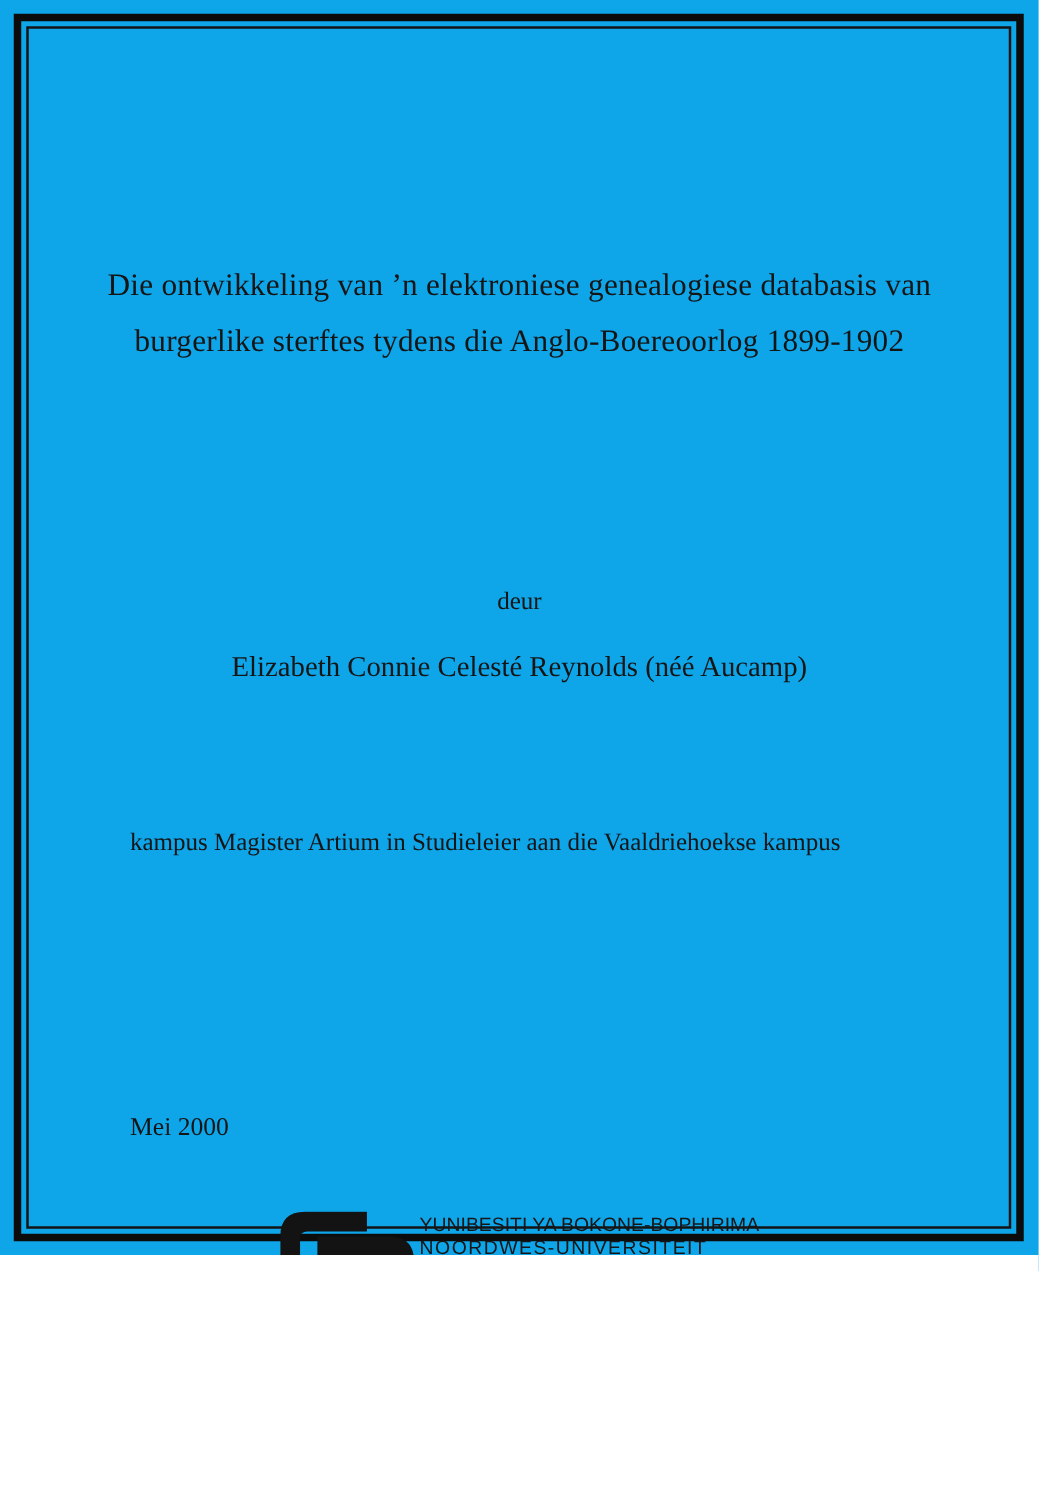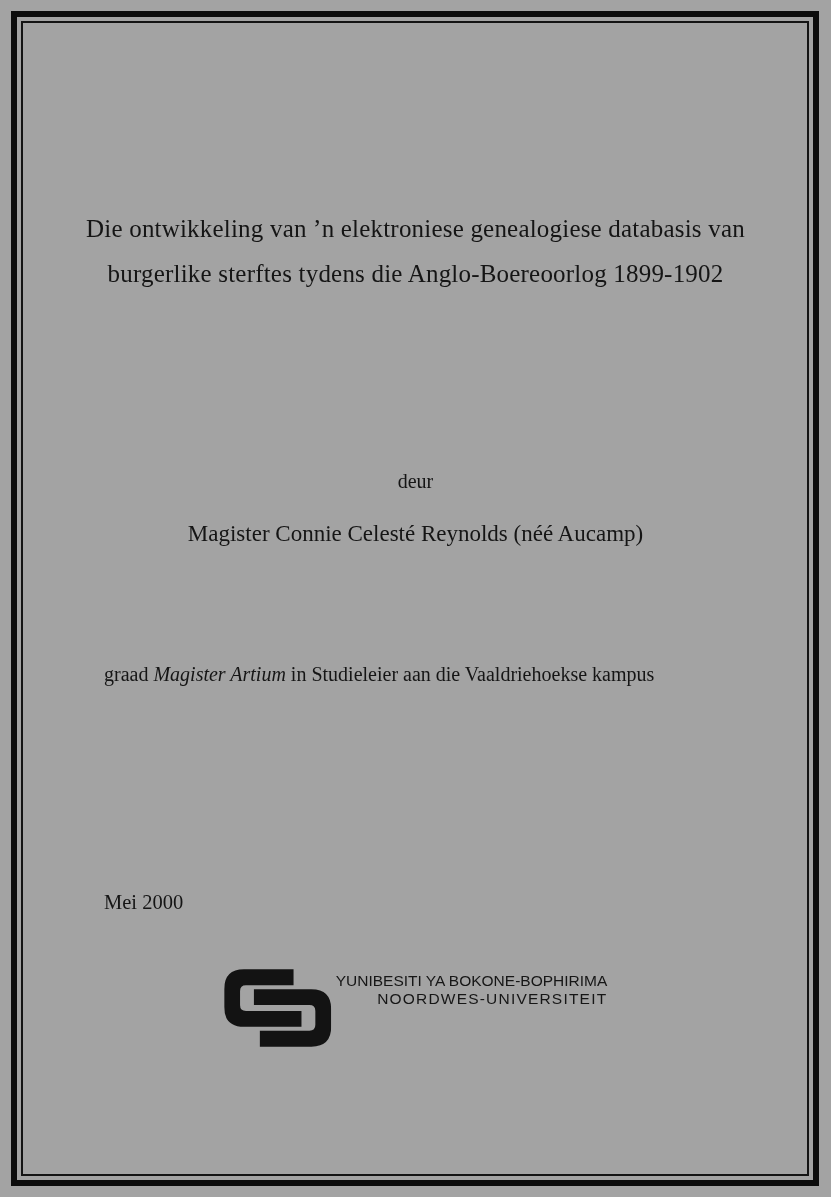--- a/index.html
+++ b/index.html
@@ -3,22 +3,22 @@
 <meta charset="utf-8">
 <style>
   html, body {
     margin: 0;
     padding: 0;
     background: #ffffff;
   }
   .page {
     position: relative;
     width: 831px;
-    height: 1197px;
-    background: #a3a3a3;
+    height: 1004px;
+    background: #0ea5e9;
     color: #151515;
     font-family: "Liberation Serif", serif;
     overflow: hidden;
   }
   .frame-outer {
     position: absolute;
     left: 11px; top: 11px; right: 12px; bottom: 11px;
     border: 6px solid #0c0c0c;
     pointer-events: none;
   }
@@ -58,21 +58,20 @@
     left: 104px;
     width: 630px;
     font-size: 20px;
     line-height: 24.5px;
   }
   .submission .justified {
     text-align: justify;
     text-align-last: justify;
   }
   .submission .degree {
-    font-style: italic;
   }
   .supervisor-block {
     position: absolute;
     top: 889px;
     left: 104px;
     font-size: 20.5px;
     line-height: 27px;
   }
   .logo {
     position: absolute;
@@ -83,21 +82,21 @@
     align-items: flex-start;
   }
   .logo-mark {
     flex: 0 0 auto;
     width: 107px;
     height: 78px;
   }
   .logo-text {
     margin-left: 5px;
     padding-top: 3px;
-    text-align: right;
+    text-align: left;
     font-family: "Liberation Sans", sans-serif;
     font-size: 15.5px;
     line-height: 18px;
     color: #161616;
     white-space: nowrap;
   }
   .logo-text .spaced {
     letter-spacing: 1.2px;
   }
 </style>
@@ -109,24 +108,24 @@
   <div class="frame-outer"></div>
   <div class="frame-inner"></div>
 
   <div class="thesis-title">
     <div>Die ontwikkeling van ’n elektroniese genealogiese databasis van</div>
     <div>burgerlike sterftes tydens die Anglo-Boereoorlog 1899-1902</div>
   </div>
 
   <div class="byline">deur</div>
 
-  <div class="author">Magister Connie Celesté Reynolds (néé Aucamp)</div>
+  <div class="author">Elizabeth Connie Celesté Reynolds (néé Aucamp)</div>
 
   <div class="submission">
-    <div><span>graad </span><span class="degree">Magister Artium</span><span> in Studieleier aan die Vaaldriehoekse kampus</span></div>
+    <div><span>kampus </span><span class="degree">Magister Artium</span><span> in Studieleier aan die Vaaldriehoekse kampus</span></div>
   </div>
 
   <div class="supervisor-block">
     <div>Mei 2000</div>
   </div>
 
   <div class="logo">
     <span class="logo-mark">
       <svg width="107" height="78" viewBox="0 0 108 78" xmlns="http://www.w3.org/2000/svg" aria-hidden="true">
         <path fill="#131313" d="M 70 0 L 20 0 Q 0 0 0 20 L 0 38 Q 0 58 20 58 L 78 58 L 78 42 L 22 42 Q 16 42 16 36 L 16 22 Q 16 16 22 16 L 70 16 Z"></path>

